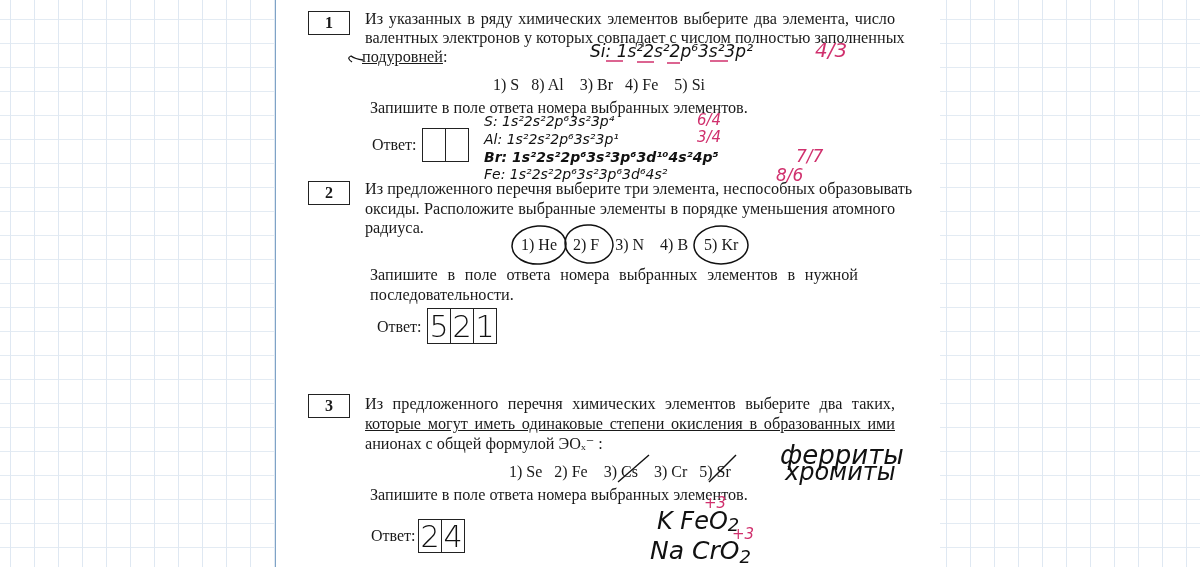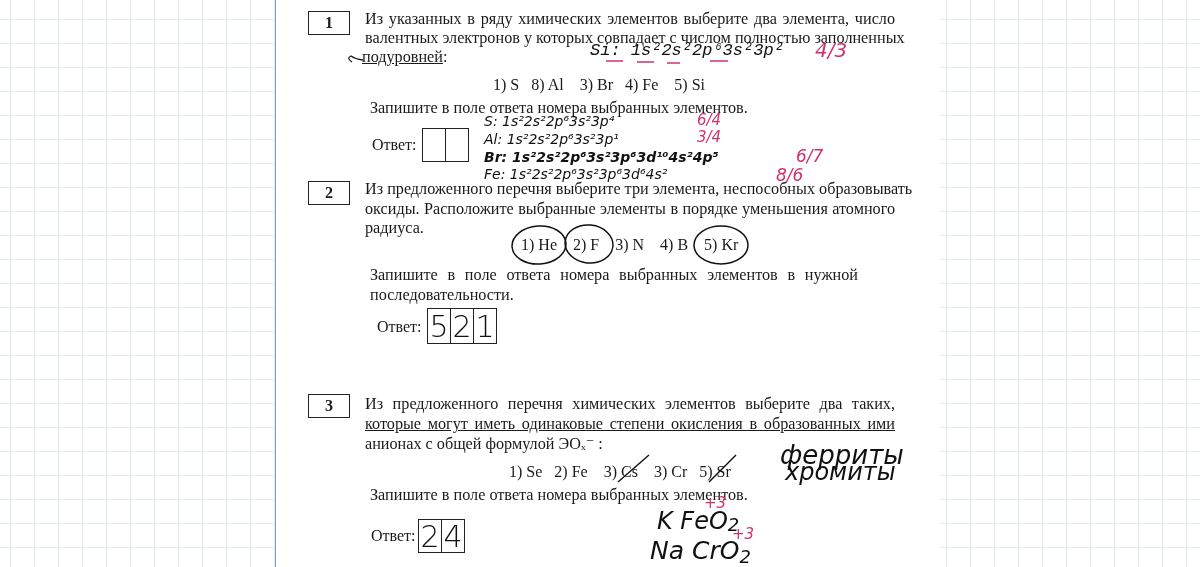--- a/index.html
+++ b/index.html
@@ -51,28 +51,28 @@
   <span>5) Si</span>
 </div>
 
 <div class="line" style="left:370px;top:99px;">Запишите в поле ответа номера выбранных элементов.</div>
 <div class="ans-label" style="left:372px;top:136px;">Ответ:</div>
 <div class="ans-box" style="left:422px;top:128px;width:45px;height:32px;">
   <div class="ans-cell" style="width:22px;"></div>
   <div class="ans-cell" style="width:22px;"></div>
 </div>
 
-<div class="hw" style="left:590px;top:41px;font-size:17px;font-family:Liberation Mono, monospace;">Si: 1s²2s²2p⁶3s²3p²</div>
+<div class="hw" style="left:590px;top:41px;font-size:17px;">Si: 1s²2s²2p⁶3s²3p²</div>
 <div class="hw hw-pink" style="left:815px;top:38px;font-size:20px;">4/3</div>
 <div class="hw" style="left:484px;top:113px;font-size:14px;">S: 1s²2s²2p⁶3s²3p⁴</div>
 <div class="hw hw-pink" style="left:697px;top:111px;font-size:15px;">6/4</div>
 <div class="hw" style="left:484px;top:131px;font-size:14px;">Al: 1s²2s²2p⁶3s²3p¹</div>
 <div class="hw hw-pink" style="left:697px;top:128px;font-size:15px;">3/4</div>
 <div class="hw" style="left:484px;top:149px;font-size:14px;font-weight:bold;">Br: 1s²2s²2p⁶3s²3p⁶3d¹⁰4s²4p⁵</div>
-<div class="hw hw-pink" style="left:796px;top:146px;font-size:17px;">6/7</div>
+<div class="hw hw-pink" style="left:796px;top:146px;font-size:17px;">7/7</div>
 <div class="hw" style="left:484px;top:166px;font-size:14px;">Fe: 1s²2s²2p⁶3s²3p⁶3d⁶4s²</div>
 <div class="hw hw-pink" style="left:776px;top:165px;font-size:17px;">8/6</div>
 
 <svg class="ov" width="1200" height="567">
   <path d="M352 62 q-6 -4 -1 -6 q4 3 12 4" fill="none" stroke="#111" stroke-width="1.3"></path>
   <g stroke="#d0306d" stroke-width="1.5">
     <line x1="606" y1="61" x2="623" y2="61"></line>
     <line x1="637" y1="62" x2="654" y2="62"></line>
     <line x1="667" y1="63" x2="680" y2="63"></line>
     <line x1="710" y1="61" x2="728" y2="61"></line>

